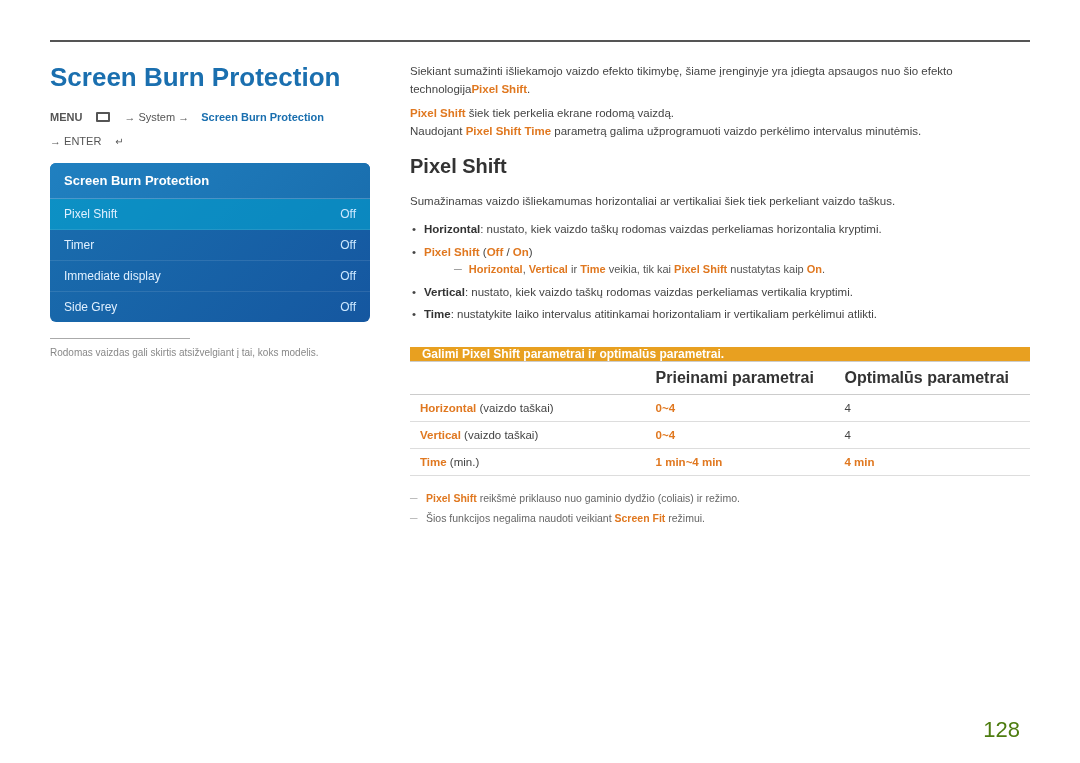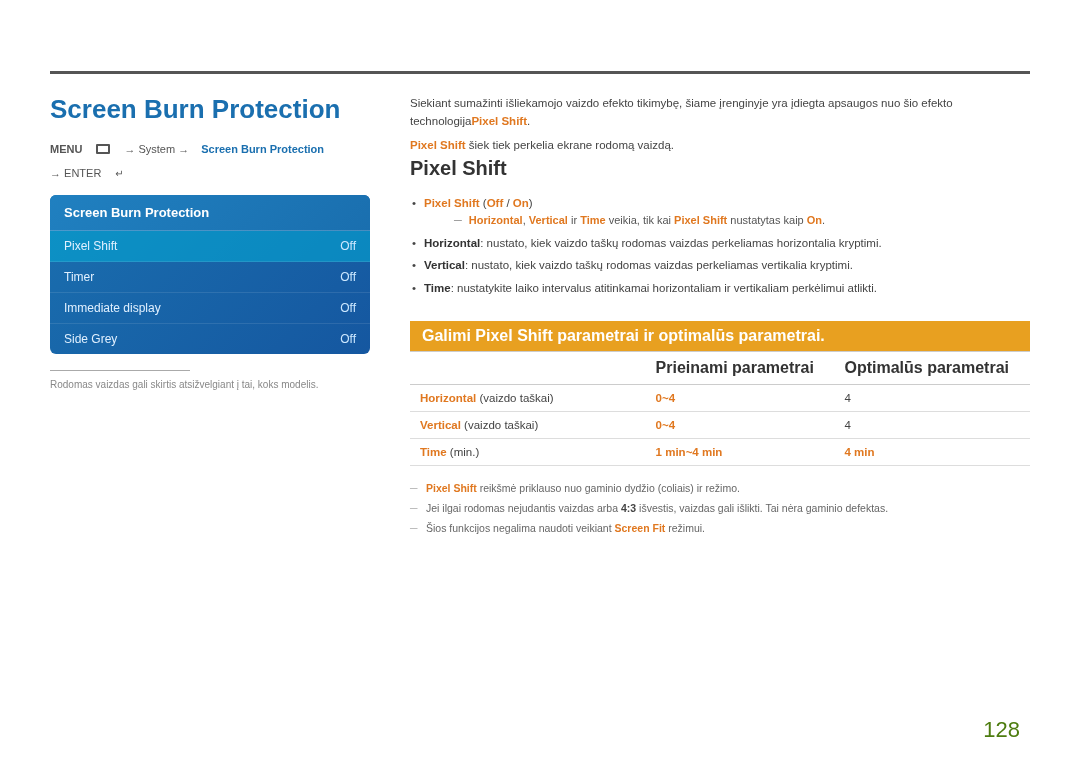--- a/index.html
+++ b/index.html
@@ -13,21 +13,20 @@
       overflow: hidden;
       position: relative;
     }
 
     .page-container {
       width: 1080px;
       height: 560px;
       padding: 40px 50px 30px 50px;
       display: flex;
       flex-direction: column;
-      margin-top: 31px;
     }
 
     .top-line {
       width: 100%;
       height: 3px;
       background: #555;
       margin-bottom: 20px;
     }
 
     .content-area {
@@ -224,23 +223,23 @@
     }
     .sub-item .orange-bold {
       color: #e07820;
       font-weight: bold;
     }
 
     
     .table-title-box {
       background: #e8a020;
       color: #fff;
-      font-size: 16px;
-      font-weight: bold;
-      padding: 6px 12px;
+      font-size: 12px;
+      font-weight: bold;
+      padding: 0 12px;
       margin: 14px 0 0 0;
       display: inline-block;
       width: 100%;
     }
 
     
     .param-table {
       width: 100%;
       border-collapse: collapse;
       font-size: 11.5px;
@@ -356,33 +355,37 @@
     </div>
 
     <div class="right-panel">
 
       <p class="intro-text">
         <span>Siekiant sumažinti išliekamojo vaizdo efekto tikimybę, šiame įrenginyje yra įdiegta apsaugos nuo šio efekto technologija</span><span class="orange-bold">Pixel Shift</span><span>.</span>
       </p>
       <p class="pixel-shift-note">
         <span class="orange-bold">Pixel Shift</span><span> šiek tiek perkelia ekrane rodomą vaizdą.</span>
       </p>
+      <p class="time-note">
+        <span>Naudojant </span><span class="orange-bold">Pixel Shift Time</span><span> parametrą galima užprogramuoti vaizdo perkėlimo intervalus minutėmis.</span>
+      </p>
 
       <div class="section-title">Pixel Shift</div>
 
+      <p class="desc-text">Sumažinamas vaizdo išliekamumas horizontaliai ar vertikaliai šiek tiek perkeliant vaizdo taškus.</p>
 
       <ul class="bullet-list">
+        <li>
+          <span class="dark-bold">Horizontal</span><span>: nustato, kiek vaizdo taškų rodomas vaizdas perkeliamas horizontalia kryptimi.</span>
+        </li>
         <li>
           <span class="orange-bold">Pixel Shift</span><span> (</span><span class="orange-bold">Off</span><span> / </span><span class="orange-bold">On</span><span>)</span>
           <div class="sub-item">
             <span class="orange-bold">Horizontal</span><span>, </span><span class="orange-bold">Vertical</span><span> ir </span><span class="orange-bold">Time</span><span> veikia, tik kai </span><span class="orange-bold">Pixel Shift</span><span> nustatytas kaip </span><span class="orange-bold">On</span><span>.</span>
           </div>
-        </li>
-        <li>
-          <span class="dark-bold">Horizontal</span><span>: nustato, kiek vaizdo taškų rodomas vaizdas perkeliamas horizontalia kryptimi.</span>
         </li>
         <li>
           <span class="dark-bold">Vertical</span><span>: nustato, kiek vaizdo taškų rodomas vaizdas perkeliamas vertikalia kryptimi.</span>
         </li>
         <li>
           <span class="dark-bold">Time</span><span>: nustatykite laiko intervalus atitinkamai horizontaliam ir vertikaliam perkėlimui atlikti.</span>
         </li>
       </ul>
 
       
@@ -429,23 +432,20 @@
           </tr>
         </tbody>
       </table>
 
       
       <div class="bottom-notes">
         <div class="bottom-note-item">
           <span class="orange-bold">Pixel Shift</span><span> reikšmė priklauso nuo gaminio dydžio (coliais) ir režimo.</span>
         </div>
         <div class="bottom-note-item">
-          <span>Jei ilgai rodomas nejudantis vaizdas arba </span><span class="dark-bold">4:3</span><span> išvestis, vaizdas gali išlikti. Tai nėra gaminio defektas.</span>
-        </div>
-        <div class="bottom-note-item">
           <span>Šios funkcijos negalima naudoti veikiant </span><span class="orange-bold">Screen Fit</span><span> režimui.</span>
         </div>
       </div>
 
     </div>
   </div>
 </div>
 
 <div class="page-number">128</div>
 

